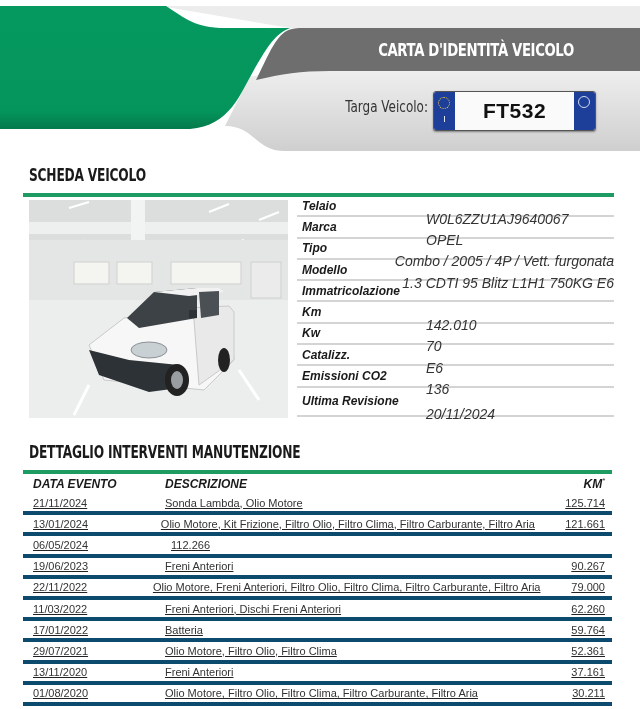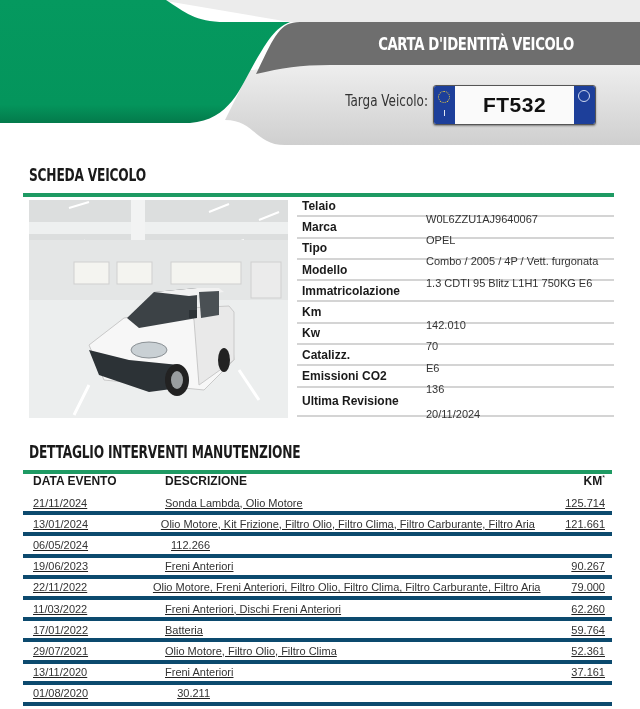--- a/index.html
+++ b/index.html
@@ -1,20 +1,20 @@
 <!DOCTYPE html>
 <html><head>
   <meta charset="utf-8">
   <style>
     * { box-sizing: border-box; margin: 0; padding: 0; }
     html, body { width: 640px; height: 709px; background: #ffffff; overflow: hidden; }
     body { font-family: "Liberation Sans", sans-serif; color: #222; position: relative; }
 
     
-    .header { position: absolute; left: 0; top: 0; width: 640px; height: 150px; overflow: hidden; }
+    .header { position: absolute; left: 0; top: 6px; width: 640px; height: 150px; overflow: hidden; }
     .header svg { position: absolute; left: 0; top: 0; }
     .header-title {
       position: absolute; left: 330px; top: 34px; width: 292px; text-align: center;
       font-family: "DejaVu Sans", sans-serif; font-weight: bold; font-size: 17px;
       color: #ffffff; letter-spacing: -0.5px; transform: scaleX(0.78); transform-origin: center;
     }
     .plate-label {
       position: absolute; left: 318px; top: 92px; width: 110px; text-align: right;
       font-family: "DejaVu Sans", sans-serif; font-size: 15px; color: #333;
       transform: scaleX(0.8); transform-origin: right;
@@ -48,28 +48,29 @@
     .photo {
       position: absolute; left: 29px; top: 200px; width: 259px; height: 218px; overflow: hidden;
       background: linear-gradient(180deg, #e9eaea 0%, #d9dcdc 35%, #e5e7e7 55%, #f2f3f3 100%);
     }
     .photo svg { position: absolute; left: 0; top: 0; }
 
     .spec-table { position: absolute; left: 297px; top: 196px; width: 317px; }
     .spec-row {
       display: flex; align-items: center; height: 21.3px;
       border-bottom: 2px solid #d4d4d4;
+      font-style: italic;
     }
     .spec-row.tall { height: 29px; }
     .spec-label { width: 129px; padding-left: 5px; font-weight: bold; font-size: 12px; color: #1a1a1a; }
-    .spec-value { flex: 1; font-size: 11px; color: #333; white-space: nowrap; margin-top: 26px; }
+    .spec-value { flex: 1; font-size: 14px; color: #333; white-space: nowrap; margin-top: 26px; }
 
     
     .maint-table { position: absolute; left: 23px; top: 474px; width: 589px; }
-    .maint-head { display: flex; height: 20px; }
+    .maint-head { display: flex; align-items: center; height: 20px; font-style: italic; }
     .maint-head .c-date, .maint-head .c-desc { font-weight: bold; font-size: 12px; color: #1a1a1a; }
     .maint-head .c-km { font-weight: bold; font-size: 12px; color: #1a1a1a; }
     .maint-row { display: flex; align-items: center; height: 21.2px; border-bottom: 4px solid #0c4a6e; text-decoration: underline; }
     .c-date { width: 114px; padding-left: 10px; font-size: 11px; color: #333; }
     .c-desc { flex: 1; font-size: 11px; color: #333; white-space: nowrap; margin-left: 28px; }
     .c-km { width: 80px; text-align: right; padding-right: 7px; font-size: 11px; color: #333; }
     sup { font-size: 7px; font-weight: normal; }
   </style>
 </head>
 <body>
@@ -247,15 +248,16 @@
     <div class="c-desc">Olio Motore, Filtro Olio, Filtro Clima</div>
     <div class="c-km">52.361</div>
   </div>
   <div class="maint-row">
     <div class="c-date">13/11/2020</div>
     <div class="c-desc">Freni Anteriori</div>
     <div class="c-km">37.161</div>
   </div>
   <div class="maint-row">
     <div class="c-date">01/08/2020</div>
+    <div class="c-desc">Olio Motore, Filtro Olio, Filtro Clima, Filtro Carburante, Filtro Aria</div>
     <div class="c-km">30.211</div>
   </div>
 </div>
 
 </body></html>

